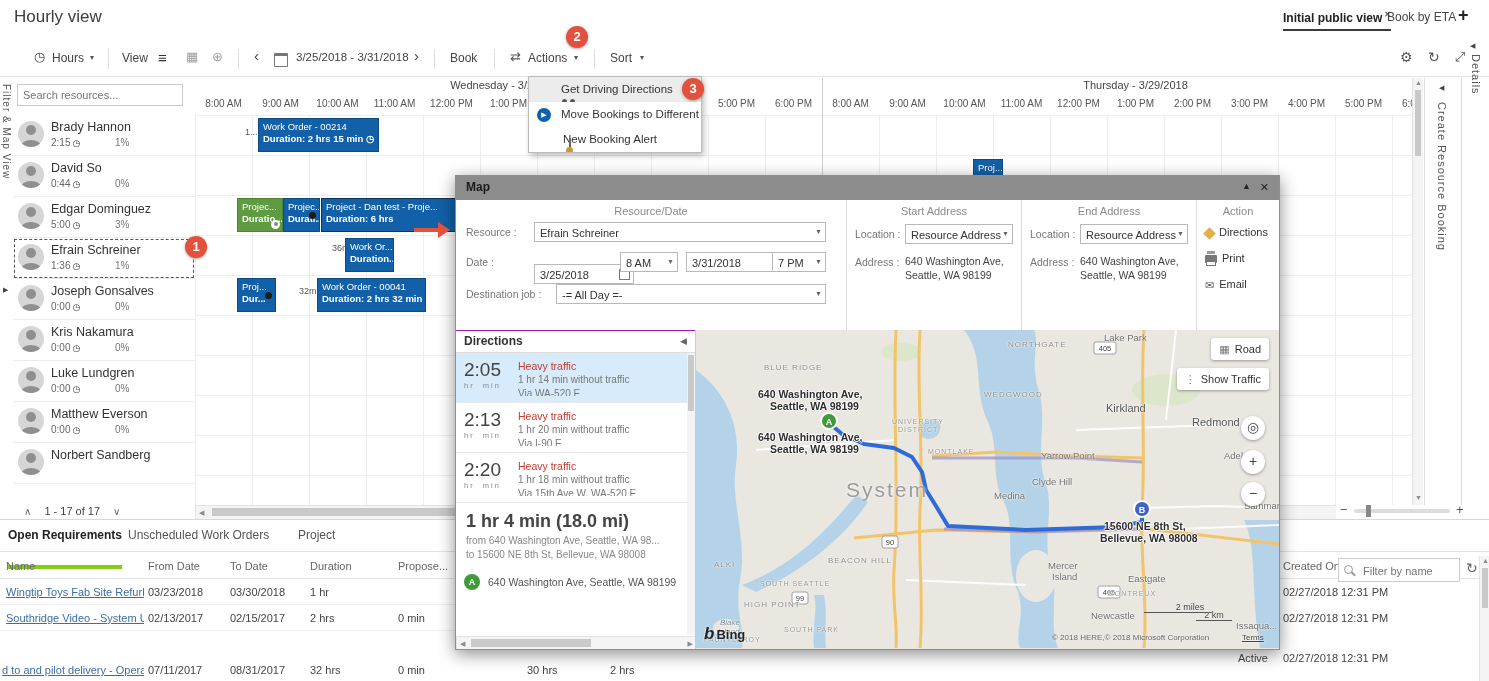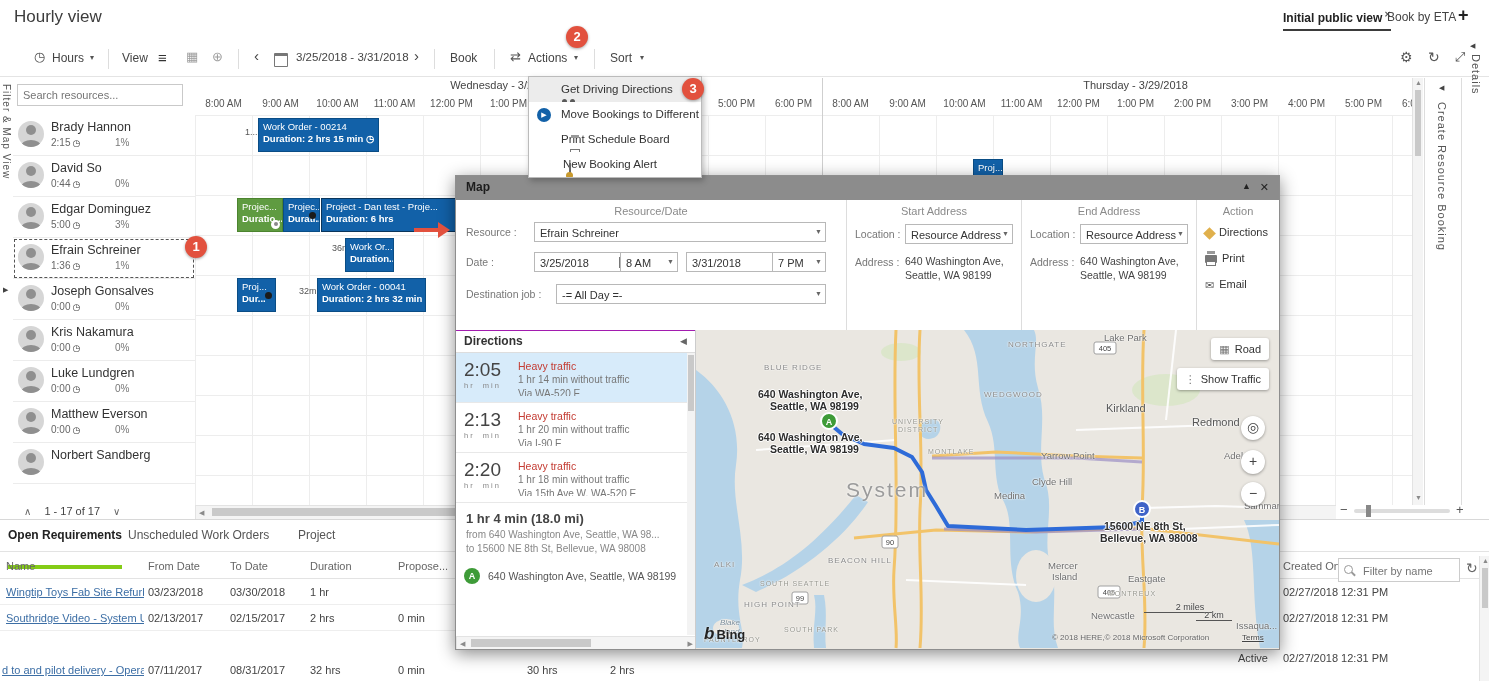--- a/index.html
+++ b/index.html
@@ -101,21 +101,21 @@
   .dhead .t{position:absolute;left:8px;top:4px;font-size:12px;font-weight:bold;color:#333;}
   .dhead .c{position:absolute;right:8px;top:6px;font-size:9px;color:#666;cursor:pointer;}
   .rcard{display:flex;gap:8px;padding:6px 8px;height:50px;box-sizing:border-box;border-bottom:1px solid #e8e8e8;cursor:pointer;}
   .rcard.selected{background:#d7ebfa;}
   .rt-l{width:46px;}
   .rt-time{font-size:19px;color:#444;}
   .rt-unit{font-size:7.5px;color:#888;letter-spacing:2px;white-space:pre;}
   .rt-r{flex:1;font-size:10px;color:#777;line-height:1.35;overflow:hidden;white-space:nowrap;}
   .rt-traffic{font-size:10.5px;color:#c43b32;}
   .dsum{padding:8px 10px;}
-  .dsum .t{font-size:13px;font-weight:bold;color:#444;}
+  .dsum .t{font-size:18px;font-weight:bold;color:#444;}
   .dsum .l{font-size:10px;color:#888;margin-top:3px;white-space:nowrap;overflow:hidden;}
   .dstep{display:flex;gap:8px;padding:6px 8px;align-items:center;}
   .stepA{width:16px;height:16px;border-radius:50%;background:#3e9b38;color:#fff;font-size:9px;font-weight:bold;text-align:center;line-height:16px;flex:none;}
   .dstep .txt{font-size:10.5px;color:#555;white-space:nowrap;overflow:hidden;}
   
   .maparea{position:absolute;left:240px;top:154px;width:583px;height:319px;overflow:hidden;background:#eae7e1;}
   .mlabel{position:absolute;white-space:nowrap;color:#6e6e6e;text-shadow:0 0 2px #fff,0 0 2px #fff;pointer-events:none;}
   .pl{font-size:9.5px;}
   .ci{font-size:11px;color:#555;}
   .di{font-size:8px;letter-spacing:1px;color:#8b8b8b;}
@@ -392,24 +392,20 @@
       <div class="mitem hl">
         <span class="mico car-ico"></span>
         <span>Get Driving Directions</span>
       </div>
 
       <div class="mitem">
         <span class="mico mv-ico">▶</span>
         <span>Move Bookings to Different Day</span>
       </div>
 
-      <div class="mitem">
-        <span class="mico prn-ico"></span>
-        <span>Print Schedule Board</span>
-      </div>
 
       <div class="mitem">
         <span class="mico alr-ico"></span>
         <span>New Booking Alert</span>
       </div>
     </div>
 
   <div class="modal">
     <div class="mtitle">
       <span class="t">Map</span>
@@ -417,21 +413,21 @@
       <span class="mtbtn" style="right:10px;">✕</span>
     </div>
 
     <div class="mform">
 
       <div class="fsec" style="left:0;width:390px;">
         <div class="shead">Resource/Date</div>
         <span class="flbl" style="left:10px;top:26px;">Resource :</span>
         <div class="fld" style="left:78px;top:22px;width:292px;"><span>Efrain Schreiner</span><span class="vc">▼</span></div>
         <span class="flbl" style="left:10px;top:56px;">Date :</span>
-        <div class="fld" style="left:78px;top:52px;width:100px;"><span>3/25/2018</span><span class="ci"></span></div>
+        <div class="fld" style="left:78px;top:64px;width:100px;"><span>3/25/2018</span><span class="ci"></span></div>
         <div class="fld" style="left:164px;top:52px;width:58px;"><span>8 AM</span><span class="vc">▼</span></div>
         <div class="fld" style="left:230px;top:52px;width:103px;"><span>3/31/2018</span><span class="ci"></span></div>
         <div class="fld" style="left:316px;top:52px;width:54px;"><span>7 PM</span><span class="vc">▼</span></div>
         <span class="flbl" style="left:10px;top:88px;">Destination job :</span>
         <div class="fld" style="left:100px;top:84px;width:270px;"><span>-= All Day =-</span><span class="vc">▼</span></div>
       </div>
 
       <div class="fsec bl" style="left:390px;width:175px;">
         <div class="shead">Start Address</div>
         <span class="flbl" style="left:8px;top:28px;">Location :</span>

